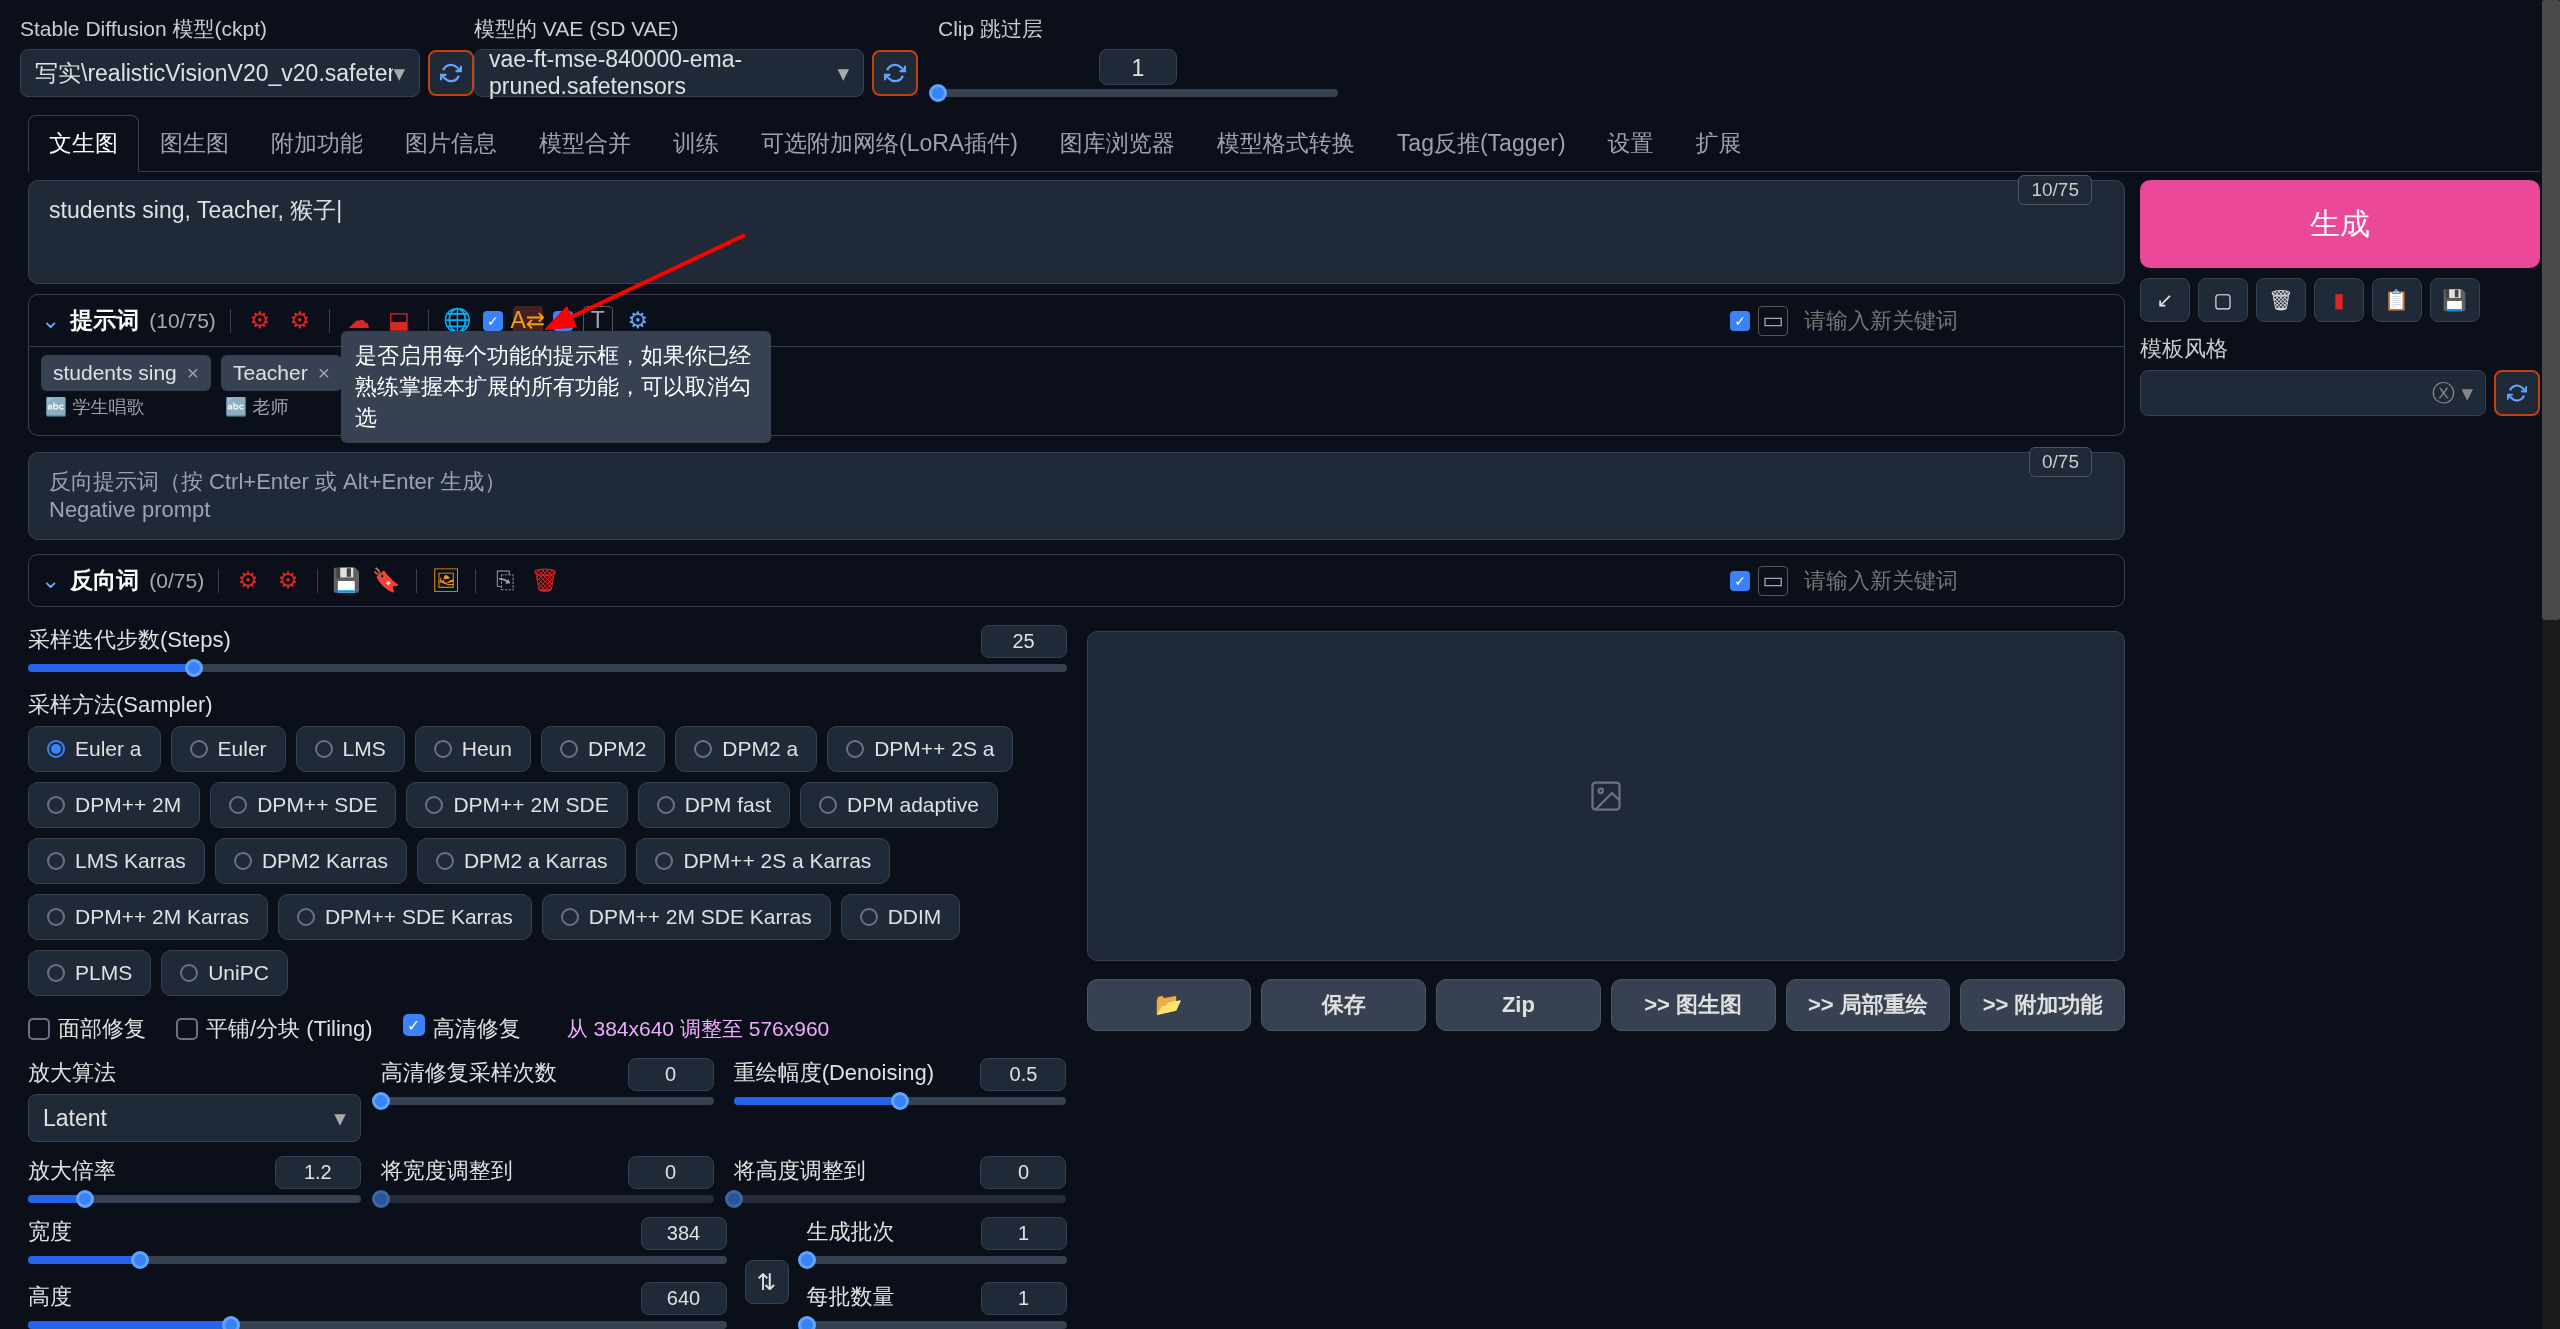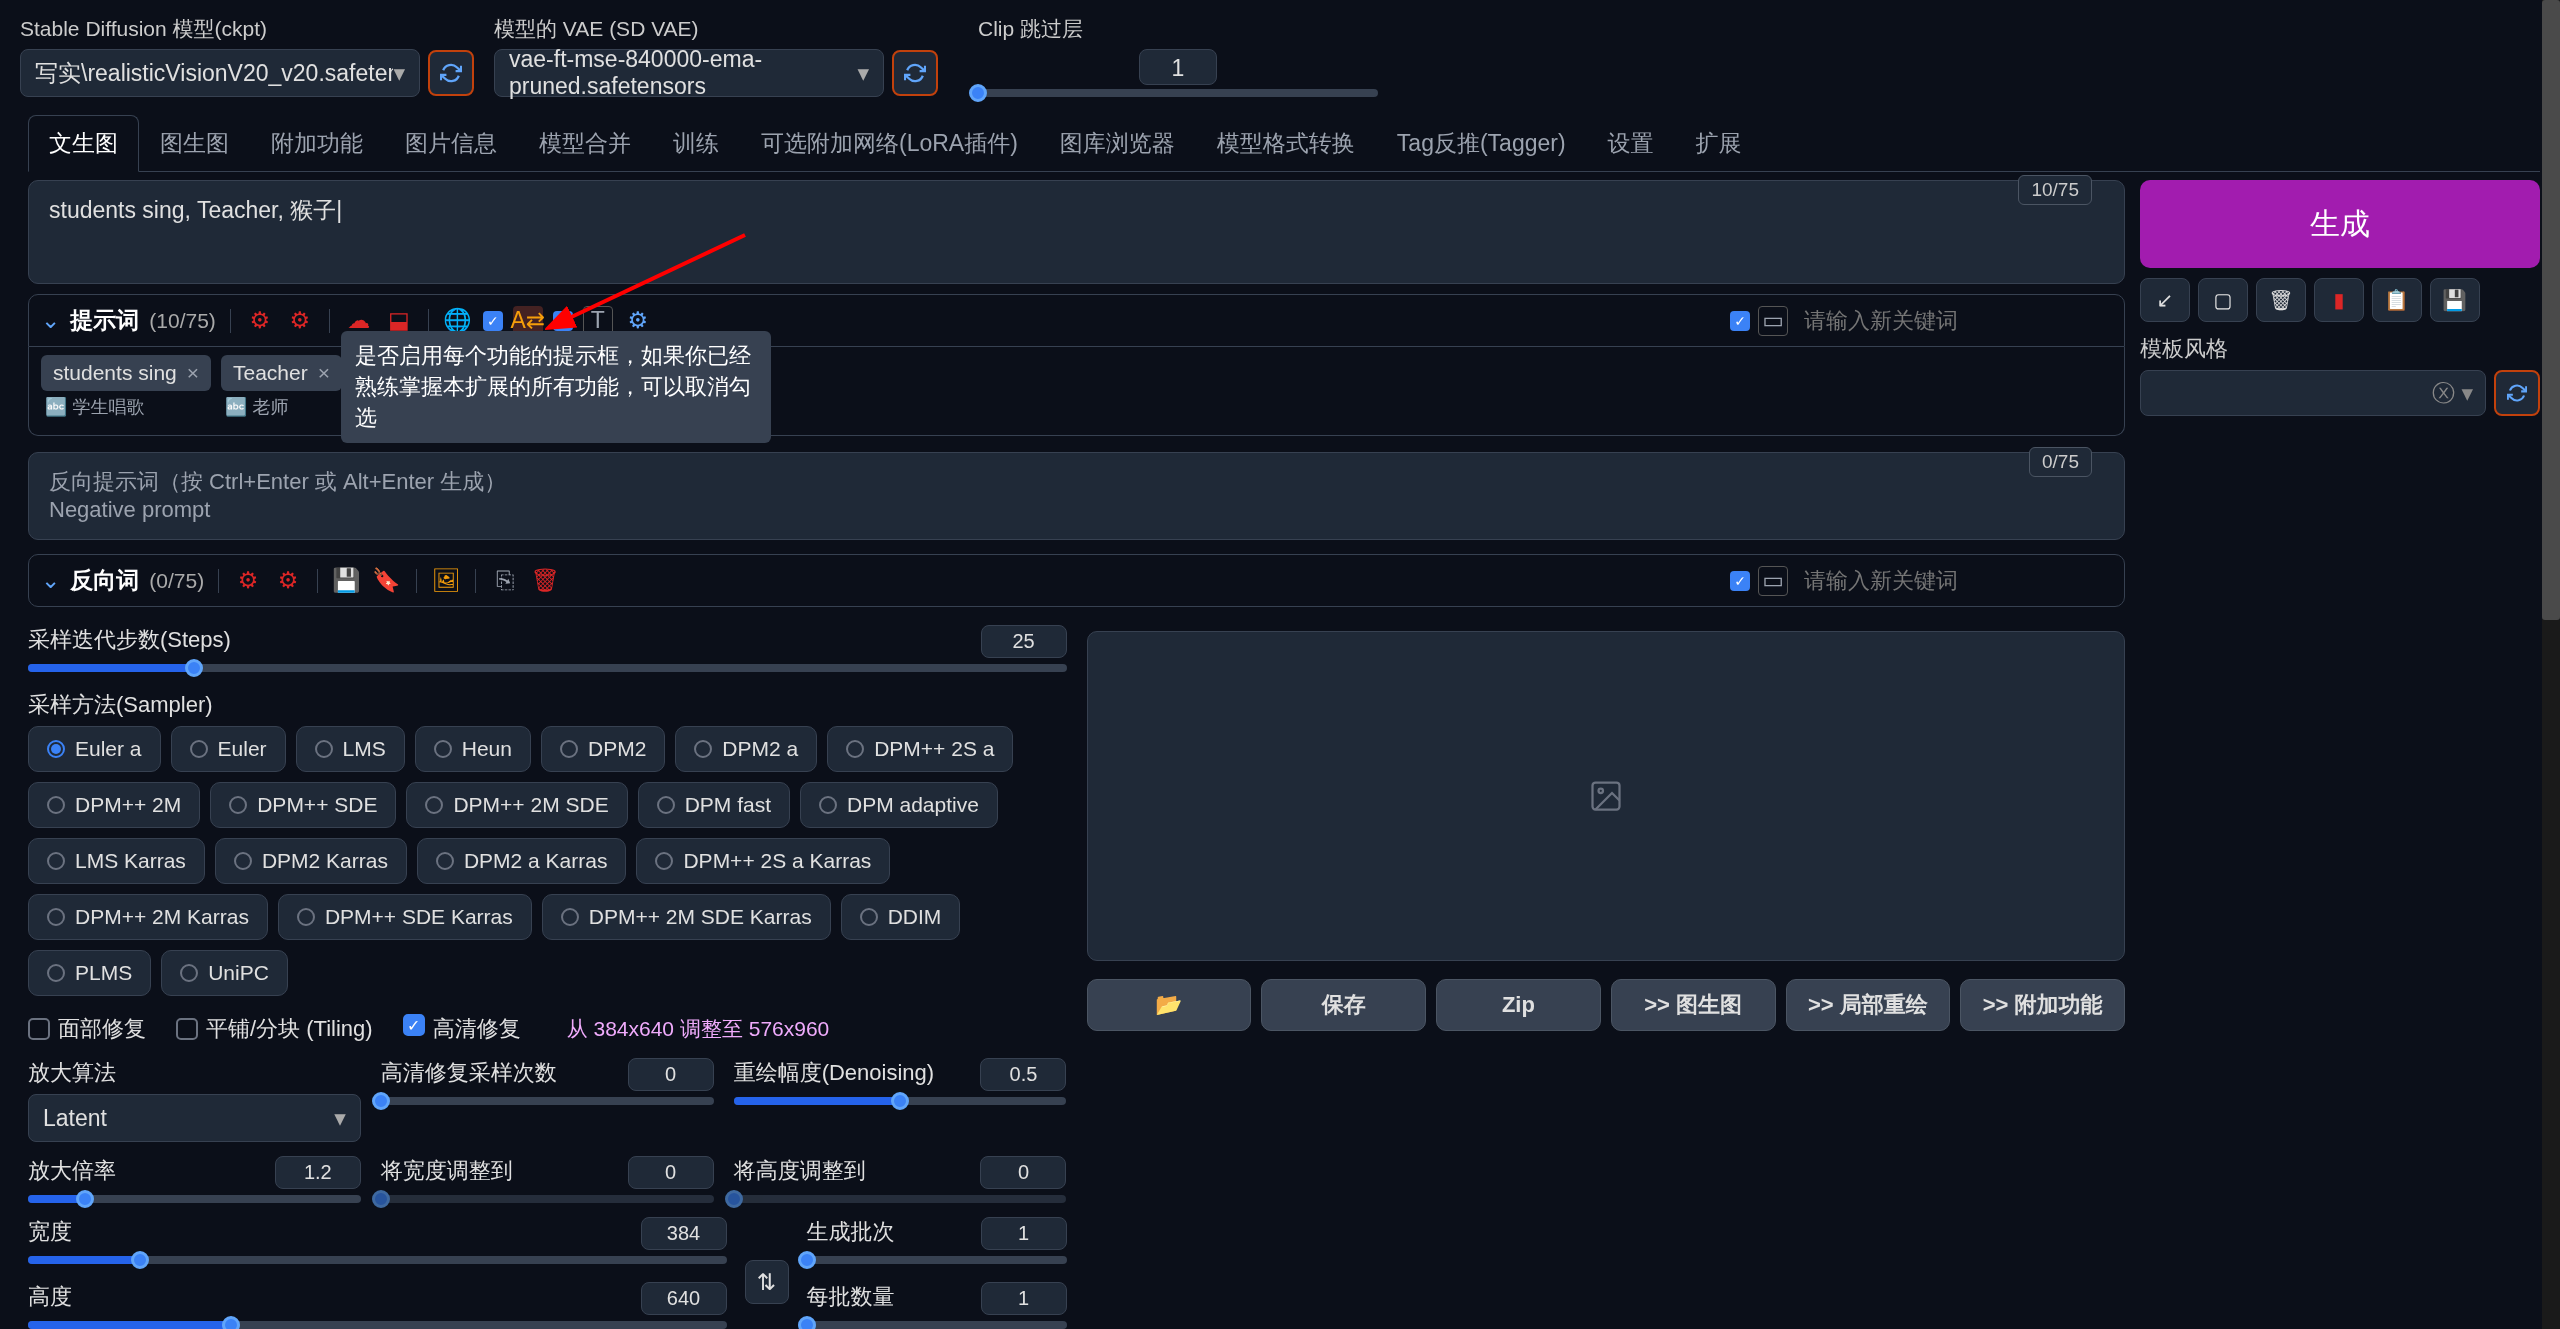--- a/index.html
+++ b/index.html
@@ -6,21 +6,21 @@
 body {
   background: #0b0f19;
   color: #e0e0e0;
   font-family: -apple-system, "Segoe UI", sans-serif;
   font-size: 23px;
   width: 2560px;
   height: 1329px;
   overflow: hidden;
   position: relative;
 }
-.top-bar { display: flex; gap: 20px; padding: 15px 20px 8px 20px; align-items: flex-end; }
+.top-bar { display: flex; padding: 15px 20px 8px 20px; align-items: flex-end; }
 .top-block { display: flex; flex-direction: column; gap: 6px; }
 .top-label { font-size: 21px; color: #ccc; }
 .top-row { display: flex; align-items: center; gap: 8px; }
 .select-box {
   background: #1f2937; border: 1px solid #374151; border-radius: 8px;
   padding: 10px 14px; color: #e0e0e0; width: 380px; height: 48px;
   display: flex; align-items: center; justify-content: space-between;
 }
 .caret-down { color: #aaa; }
 .refresh-btn {
@@ -105,21 +105,21 @@
 .tag .x { color: #9ca3af; cursor: pointer; }
 .tag-cn { font-size: 18px; color: #9ca3af; display: flex; align-items: center; gap: 5px; padding-left: 4px;}
 
 .neg-prompt {
   position: relative; background: #1f2937; border: 1px solid #374151;
   border-radius: 10px; padding: 14px 20px; height: 88px; color: #9ca3af;
   margin-top: 16px; font-size: 22px;
 }
 
 .generate-btn {
-  background: #a21caf; color: #fff; border: none; border-radius: 10px;
+  background: #ec4899; color: #fff; border: none; border-radius: 10px;
   width: 100%; height: 88px; font-size: 30px; cursor: pointer;
 }
 .right-tools { display: flex; gap: 8px; margin-top: 10px; }
 .tool-btn {
   background: #1f2937; border: 1px solid #374151; border-radius: 8px;
   width: 50px; height: 44px; display: flex; align-items: center; justify-content: center;
   cursor: pointer; font-size: 20px;
 }
 .style-label { margin-top: 12px; font-size: 22px; color: #ccc; }
 .style-row { display: flex; gap: 8px; margin-top: 6px; }

